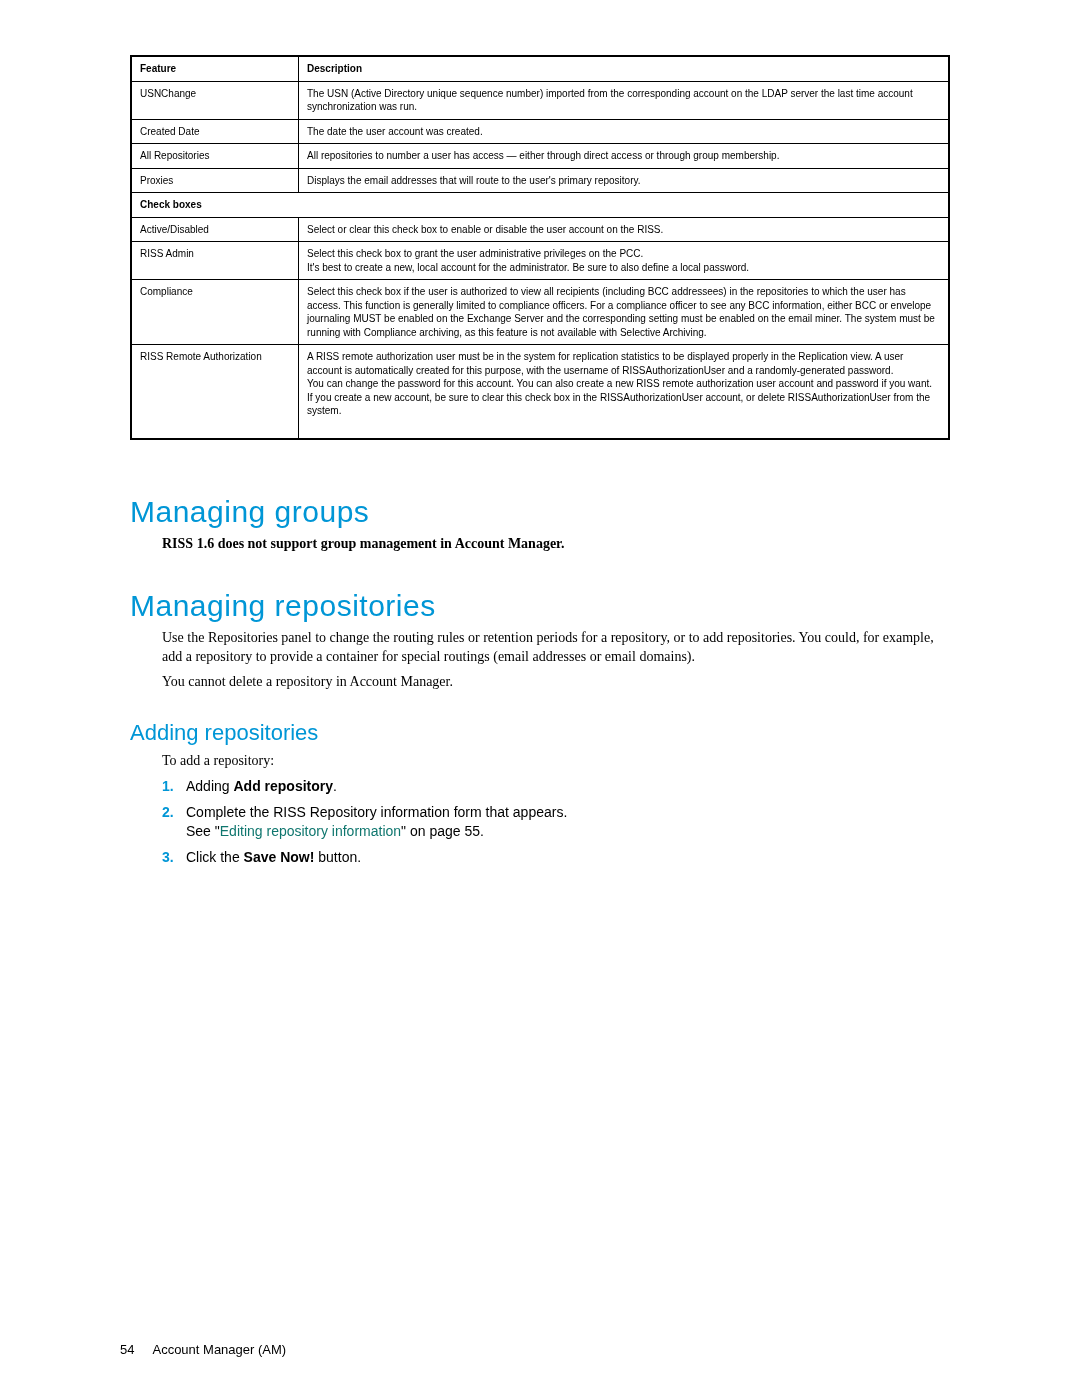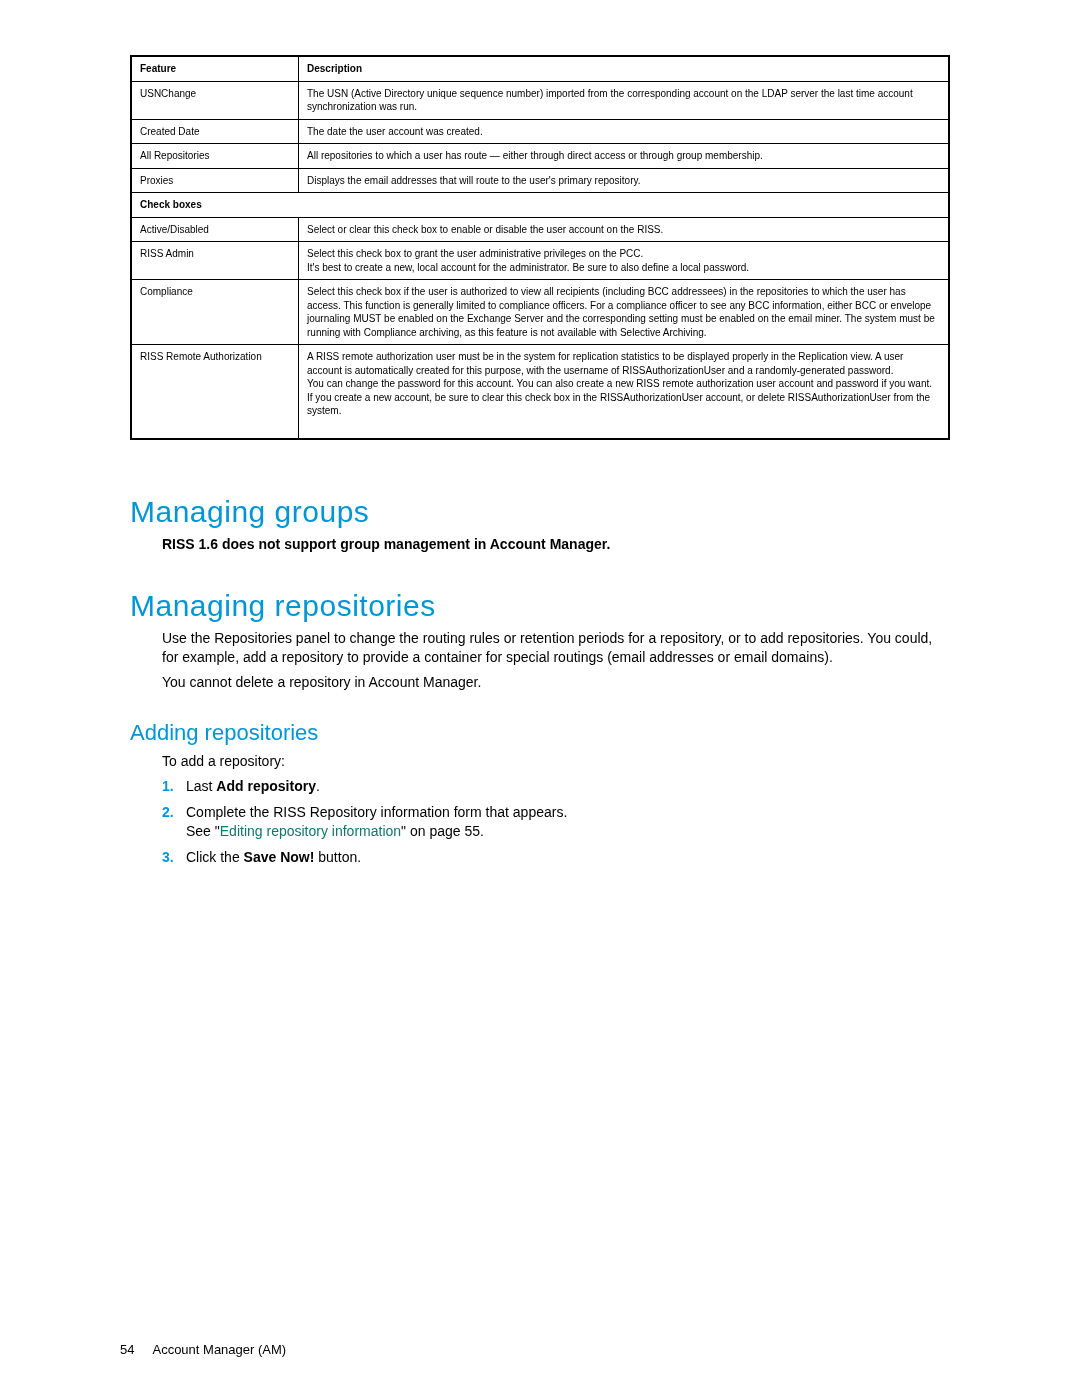--- a/index.html
+++ b/index.html
@@ -51,20 +51,21 @@
     font-weight: normal;
     color: #0096d6;
     font-size: 22px;
     margin: 28px 0 6px 0;
   }
   .indent-block { margin-left: 32px; }
   .para {
     font-size: 14px;
     line-height: 1.35;
     margin: 6px 0;
+    font-family: Liberation Serif, serif;
   }
   .bold { font-weight: bold; }
   ol.steps {
     list-style: none;
     padding-left: 0;
     margin: 6px 0;
     counter-reset: step;
   }
   ol.steps > li {
     counter-increment: step;
@@ -106,21 +107,21 @@
       <tr>
         <td>USNChange</td>
         <td>The USN (Active Directory unique sequence number) imported from the corresponding account on the LDAP server the last time account synchronization was run.</td>
       </tr>
       <tr>
         <td>Created Date</td>
         <td>The date the user account was created.</td>
       </tr>
       <tr>
         <td>All Repositories</td>
-        <td>All repositories to which a user has route — either through direct access or through group membership.</td>
+        <td>All repositories to number a user has access — either through direct access or through group membership.</td>
       </tr>
       <tr>
         <td>Proxies</td>
         <td>Displays the email addresses that will route to the user's primary repository.</td>
       </tr>
       <tr class="section-row">
         <td colspan="2">Check boxes</td>
       </tr>
       <tr>
         <td>Active/Disabled</td>
@@ -152,21 +153,21 @@
   <div class="indent-block">
     <p class="para">Use the Repositories panel to change the routing rules or retention periods for a repository, or to add repositories. You could, for example, add a repository to provide a container for special routings (email addresses or email domains).</p>
     <p class="para">You cannot delete a repository in Account Manager.</p>
   </div>
 
   <h2 class="subsection">Adding repositories</h2>
   <div class="indent-block">
     <p class="para">To add a repository:</p>
     <ol class="steps">
       <li>
-        <span>Last </span><span class="bold">Add repository</span><span>.</span>
+        <span>Adding </span><span class="bold">Add repository</span><span>.</span>
       </li>
       <li>
         <span>Complete the RISS Repository information form that appears.</span><br>
         <span>See "</span><span class="link">Editing repository information</span><span>" on page 55.</span>
       </li>
       <li>
         <span>Click the </span><span class="bold">Save Now!</span><span> button.</span>
       </li>
     </ol>
   </div>

